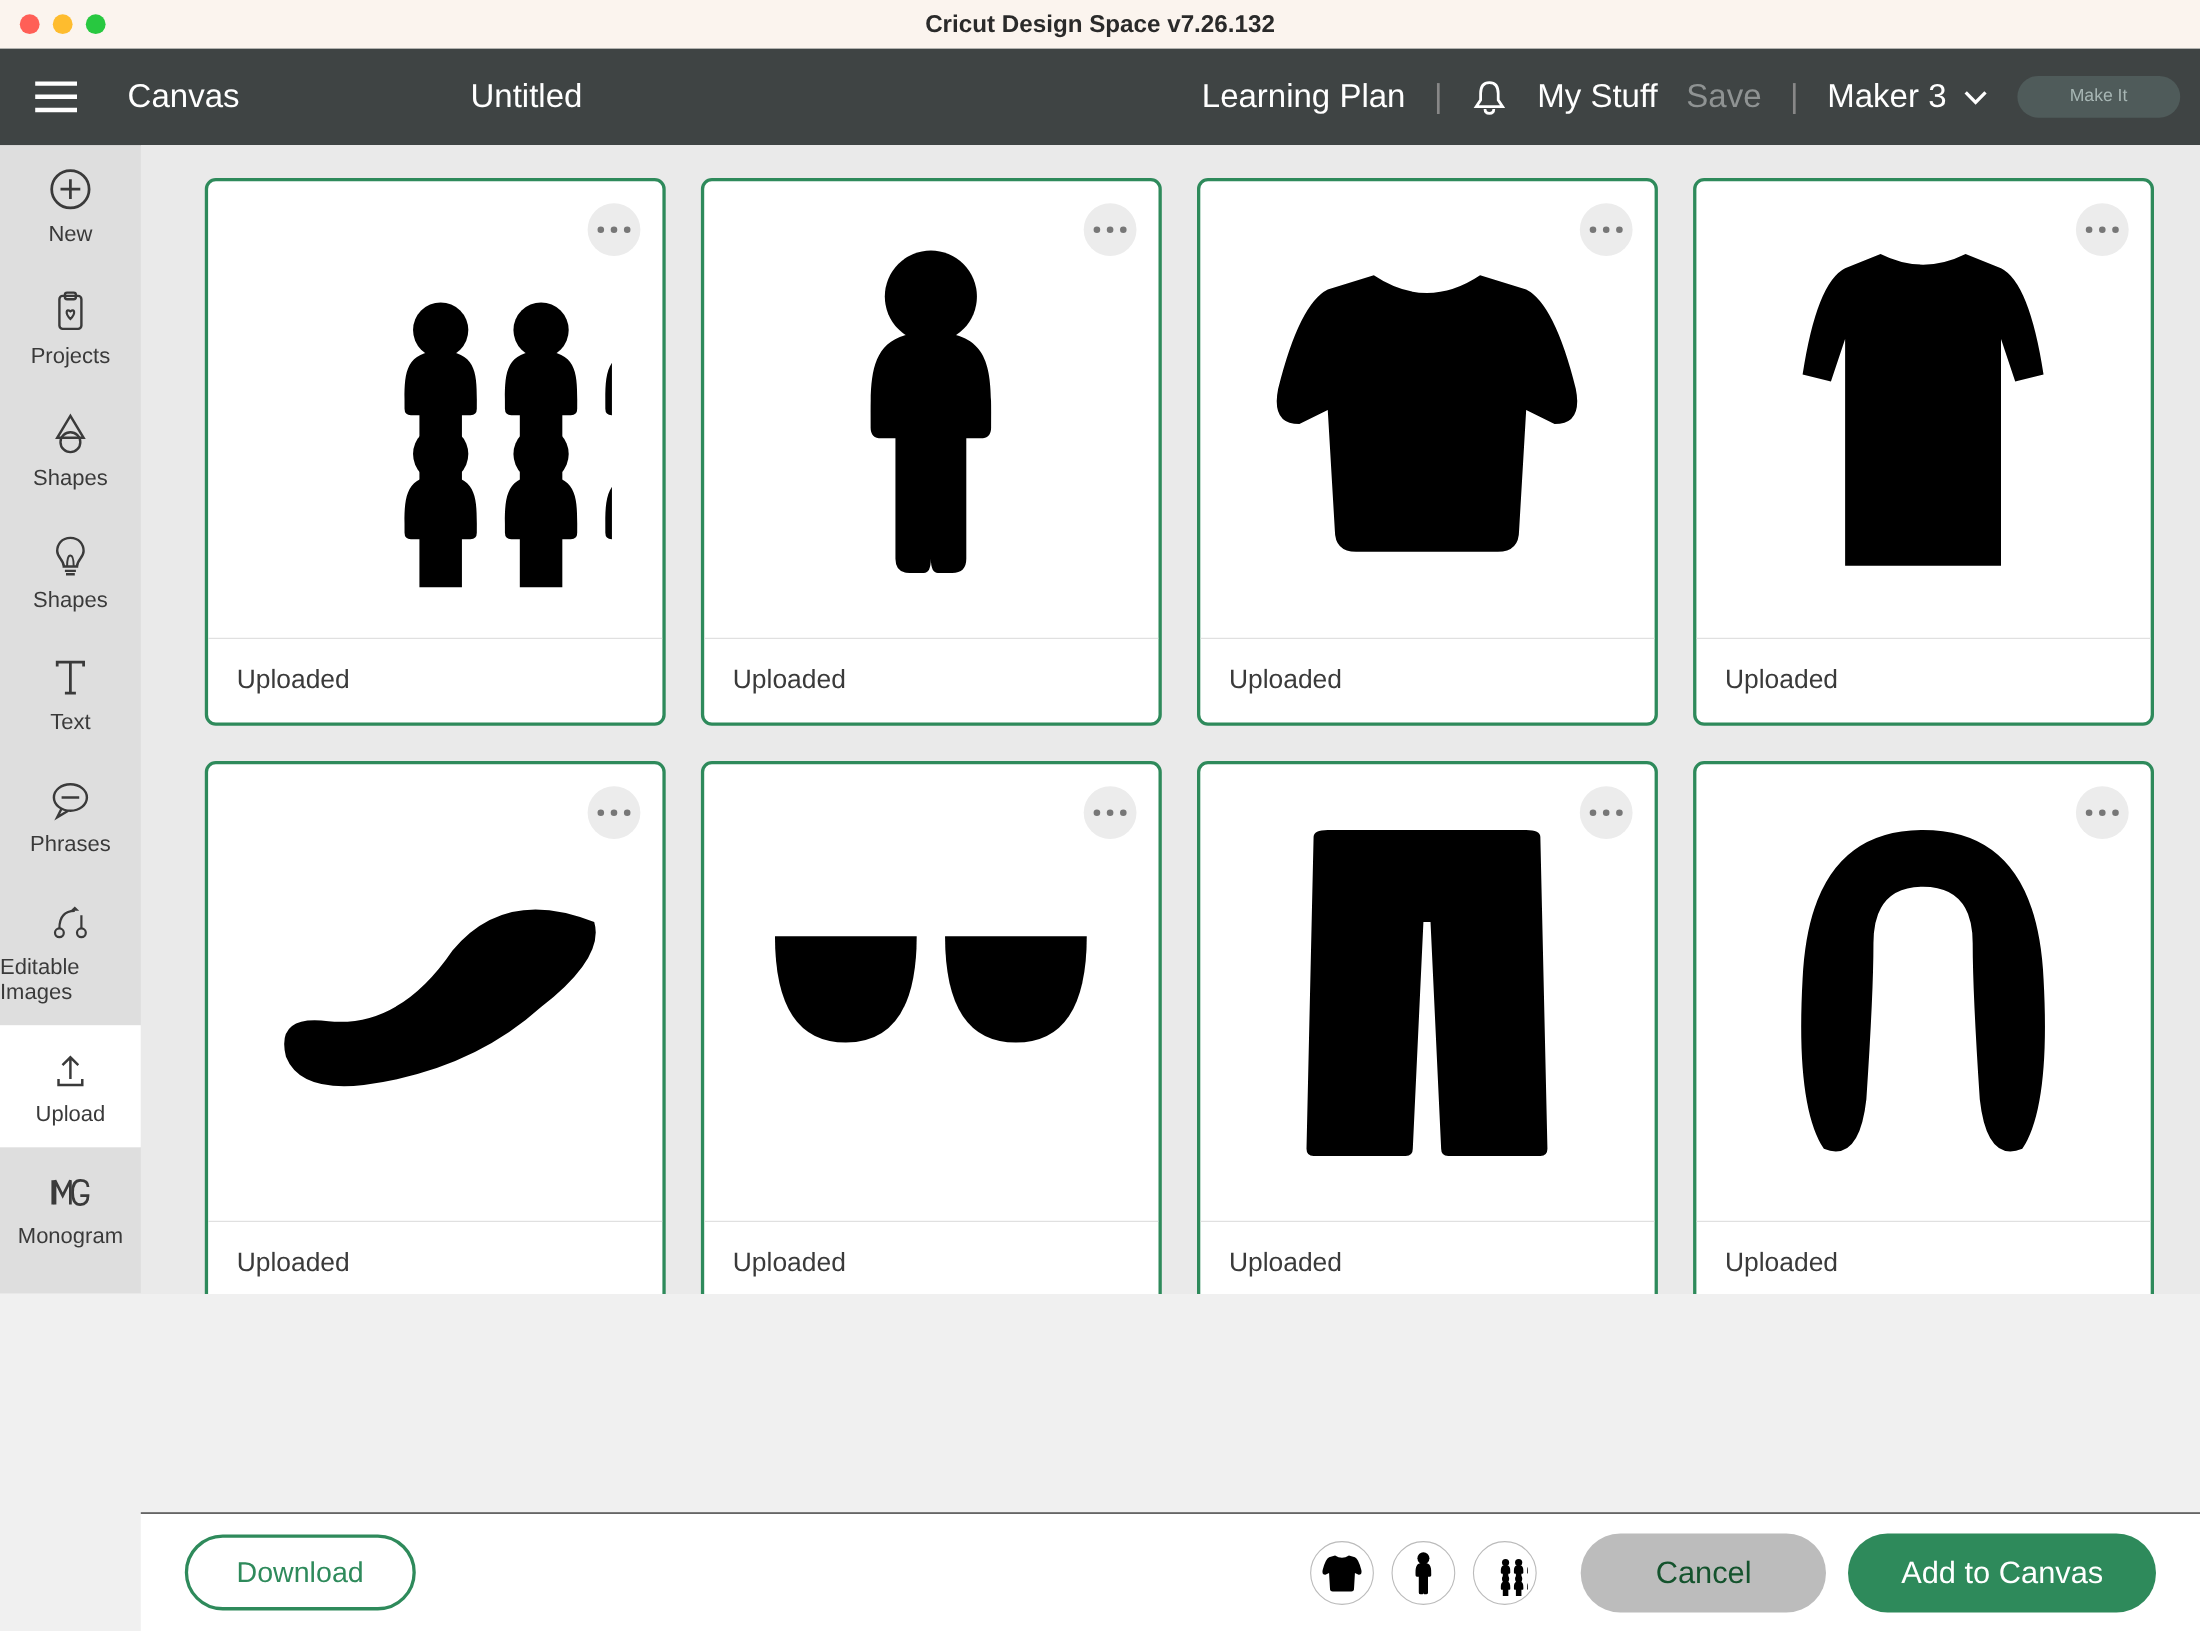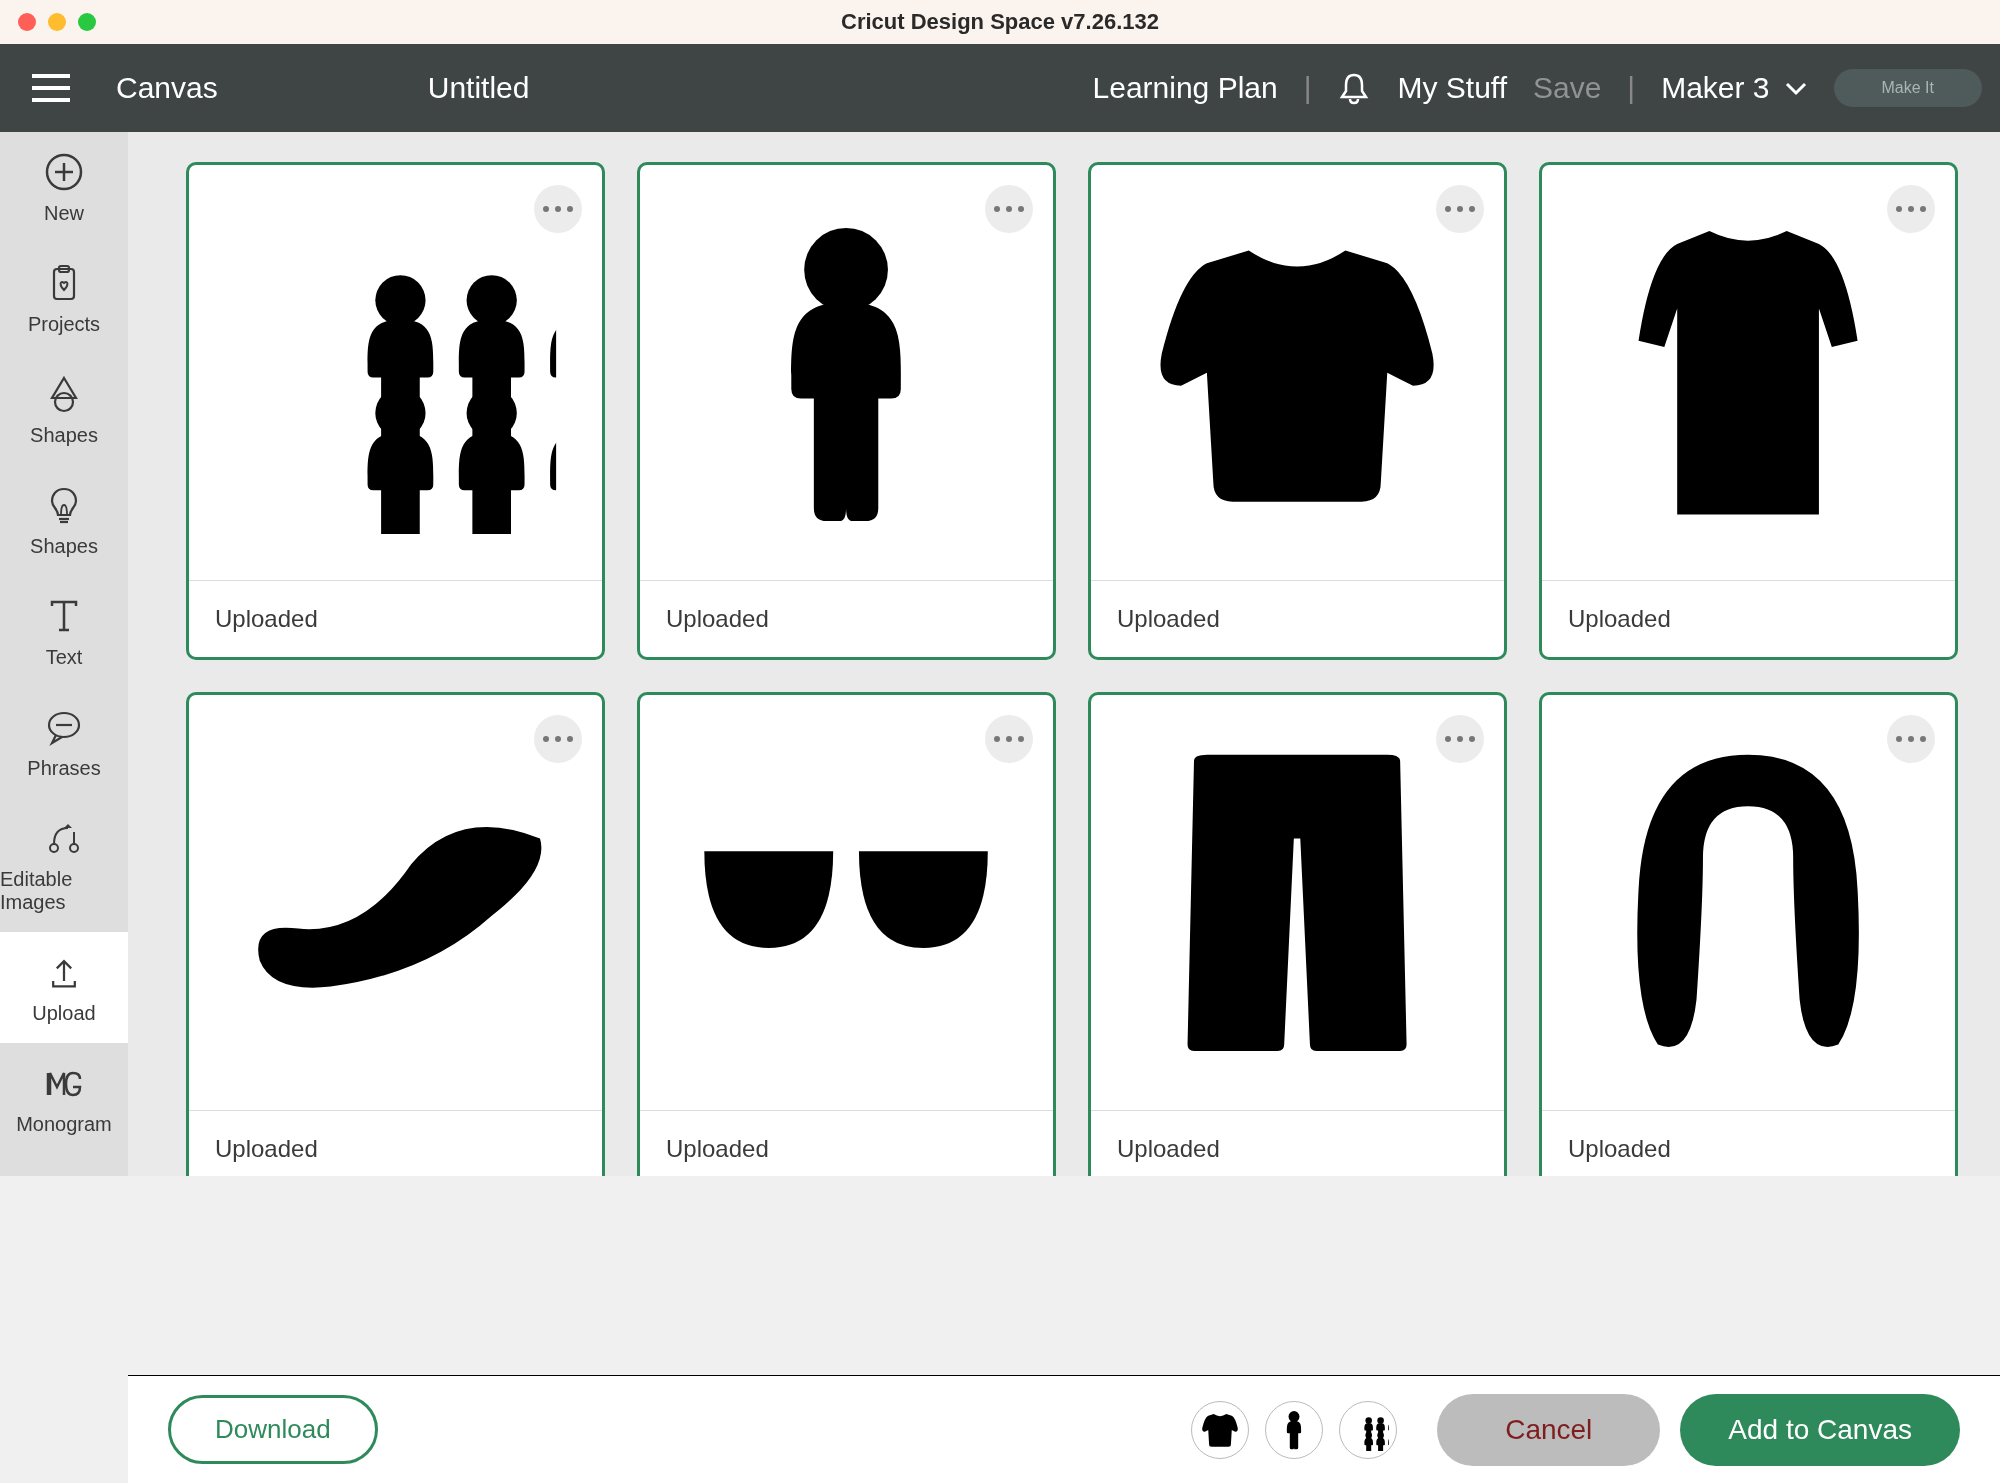--- a/index.html
+++ b/index.html
@@ -55,21 +55,21 @@
   .card.short { height: 136px; }
   .card.short .card-img svg { height: 50px; }
 
   
   .bottombar { position: absolute; bottom: 0; left: 128px; right: 0; height: 108px; background: #fff; display: flex; align-items: center; padding: 0 40px; gap: 20px; border-top: 1px solid #000000; }
   .btn-download { border: 3px solid #2e8a5b; color: #2e8a5b; background: #fff; padding: 16px 44px; border-radius: 40px; font-size: 26px; cursor: pointer; }
   .bb-spacer { flex: 1; }
   .sel-thumbs { display: flex; gap: 16px; margin-right: 20px; }
   .sel-thumb { width: 58px; height: 58px; border-radius: 50%; border: 1px solid #bbb; background: #fff; display: flex; align-items: center; justify-content: center; cursor: pointer; }
   .sel-thumb svg { width: 42px; height: 42px; }
-  .btn-cancel { background: #bcbcbc; color: #7f1d1d; padding: 20px 68px; border-radius: 40px; font-size: 28px; cursor: pointer; border: none; }
+  .btn-cancel { background: #bcbcbc; color: #14532d; padding: 20px 68px; border-radius: 40px; font-size: 28px; cursor: pointer; border: none; }
   .btn-add { background: #2e8a5b; color: #fff; padding: 20px 48px; border-radius: 40px; font-size: 28px; cursor: pointer; border: none; }
 
   
 </style>
 </head>
 <body>
 
 <svg width="0" height="0" style="position:absolute">
   <defs>
 

